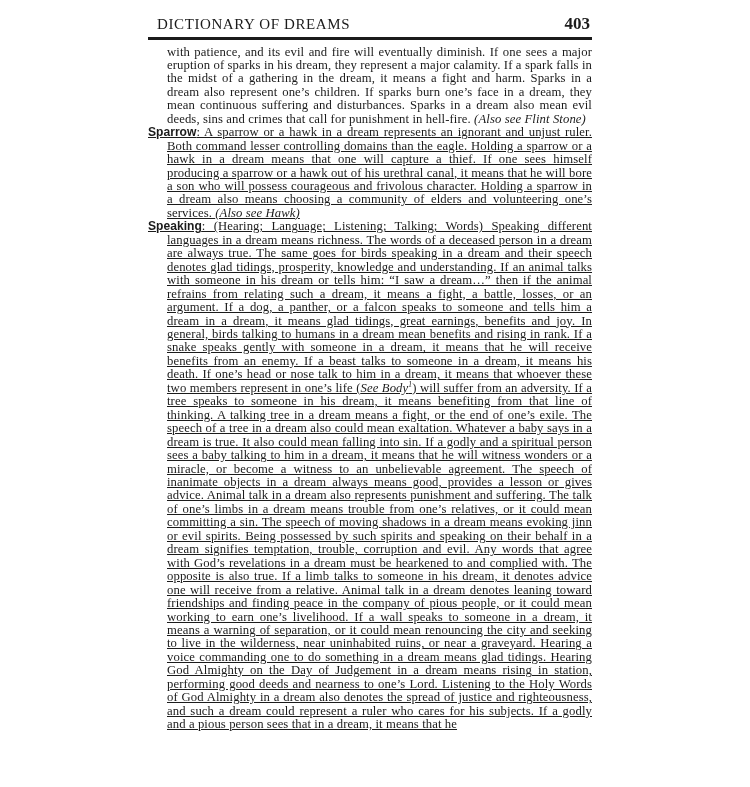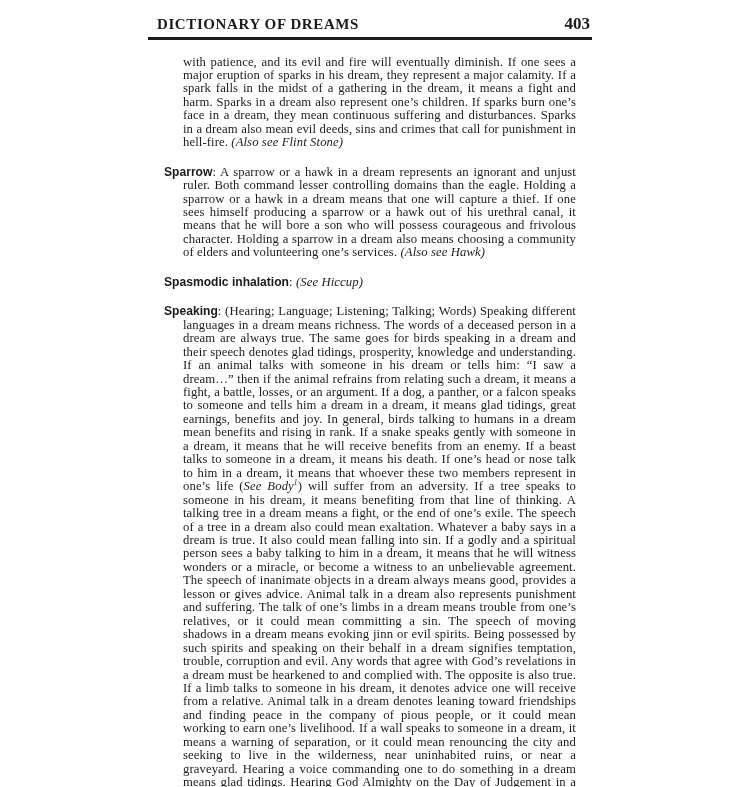--- a/index.html
+++ b/index.html
@@ -23,44 +23,45 @@
   }
   .header-row {
     display: flex;
     justify-content: space-between;
     align-items: baseline;
     padding-left: 9px;
     padding-right: 2px;
   }
   .running-head {
     font-size: 15px;
-    font-weight: 700;
+    font-weight: 400;
     letter-spacing: 0.6px;
     white-space: nowrap;
   }
   .page-number {
     font-size: 17px;
     font-weight: 700;
   }
   .header-rule {
     height: 2.5px;
     background: #1b1b1b;
     margin-top: 3px;
     margin-bottom: 6px;
   }
   .entries p.entry {
-    margin: 16px;
+    margin: 0;
     font-size: 12.7px;
     line-height: 13.45px;
     text-align: justify;
     letter-spacing: 0.1px;
   }
   .entry.hanging {
     padding-left: 19px;
     text-indent: -19px;
+    text-decoration: underline;
   }
   .entry.continuation {
     padding-left: 19px;
     text-indent: 0;
   }
   .seg-head {
     font-family: "Liberation Sans", sans-serif;
     font-weight: 700;
     font-size: 12.1px;
     letter-spacing: 0;
@@ -80,16 +81,15 @@
 
 <div class="page">
   <div class="header-row">
     <span class="running-head">DICTIONARY OF DREAMS</span>
     <span class="page-number">403</span>
   </div>
   <div class="header-rule"></div>
   <div class="entries" id="entries">
       <p class="entry continuation"><span class="seg-roman">with patience, and its evil and fire will eventually diminish. If one sees a major eruption of sparks in his dream, they represent a major calamity. If a spark falls in the midst of a gathering in the dream, it means a fight and harm. Sparks in a dream also represent one’s children. If sparks burn one’s face in a dream, they mean continuous suffering and disturbances. Sparks in a dream also mean evil deeds, sins and crimes that call for punishment in hell-fire. </span><span class="seg-italic">(Also see Flint Stone)</span></p>
       <p class="entry hanging"><span class="seg-head">Sparrow</span><span class="seg-roman">: A sparrow or a hawk in a dream represents an ignorant and unjust ruler. Both command lesser controlling domains than the eagle. Holding a sparrow or a hawk in a dream means that one will capture a thief. If one sees himself producing a sparrow or a hawk out of his urethral canal, it means that he will bore a son who will possess courageous and frivolous character. Holding a sparrow in a dream also means choosing a community of elders and volunteering one’s services. </span><span class="seg-italic">(Also see Hawk)</span></p>
-      <p class="entry hanging"><span class="seg-head">Spasmodic inhalation</span><span class="seg-roman">: </span><span class="seg-italic">(See Hiccup)</span></p>
       <p class="entry hanging"><span class="seg-head">Speaking</span><span class="seg-roman">: (Hearing; Language; Listening; Talking; Words) Speaking different languages in a dream means richness. The words of a deceased person in a dream are always true. The same goes for birds speaking in a dream and their speech denotes glad tidings, prosperity, knowledge and understanding. If an animal talks with someone in his dream or tells him: “I saw a dream…” then if the animal refrains from relating such a dream, it means a fight, a battle, losses, or an argument. If a dog, a panther, or a falcon speaks to someone and tells him a dream in a dream, it means glad tidings, great earnings, benefits and joy. In general, birds talking to humans in a dream mean benefits and rising in rank. If a snake speaks gently with someone in a dream, it means that he will receive benefits from an enemy. If a beast talks to someone in a dream, it means his death. If one’s head or nose talk to him in a dream, it means that whoever these two members represent in one’s life (</span><span class="seg-italic">See Body</span><sup class="seg-sup">1</sup><span class="seg-roman">) will suffer from an adversity. If a tree speaks to someone in his dream, it means benefiting from that line of thinking. A talking tree in a dream means a fight, or the end of one’s exile. The speech of a tree in a dream also could mean exaltation. Whatever a baby says in a dream is true. It also could mean falling into sin. If a godly and a spiritual person sees a baby talking to him in a dream, it means that he will witness wonders or a miracle, or become a witness to an unbelievable agreement. The speech of inanimate objects in a dream always means good, provides a lesson or gives advice. Animal talk in a dream also represents punishment and suffering. The talk of one’s limbs in a dream means trouble from one’s relatives, or it could mean committing a sin. The speech of moving shadows in a dream means evoking jinn or evil spirits. Being possessed by such spirits and speaking on their behalf in a dream signifies temptation, trouble, corruption and evil. Any words that agree with God’s revelations in a dream must be hearkened to and complied with. The opposite is also true. If a limb talks to someone in his dream, it denotes advice one will receive from a relative. Animal talk in a dream denotes leaning toward friendships and finding peace in the company of pious people, or it could mean working to earn one’s livelihood. If a wall speaks to someone in a dream, it means a warning of separation, or it could mean renouncing the city and seeking to live in the wilderness, near uninhabited ruins, or near a graveyard. Hearing a voice commanding one to do something in a dream means glad tidings. Hearing God Almighty on the Day of Judgement in a dream means rising in station, performing good deeds and nearness to one’s Lord. Listening to the Holy Words of God Almighty in a dream also denotes the spread of justice and righteousness, and such a dream could represent a ruler who cares for his subjects. If a godly and a pious person sees that in a dream, it means that he</span></p>
     </div>
 </div>
 
 </body></html>

